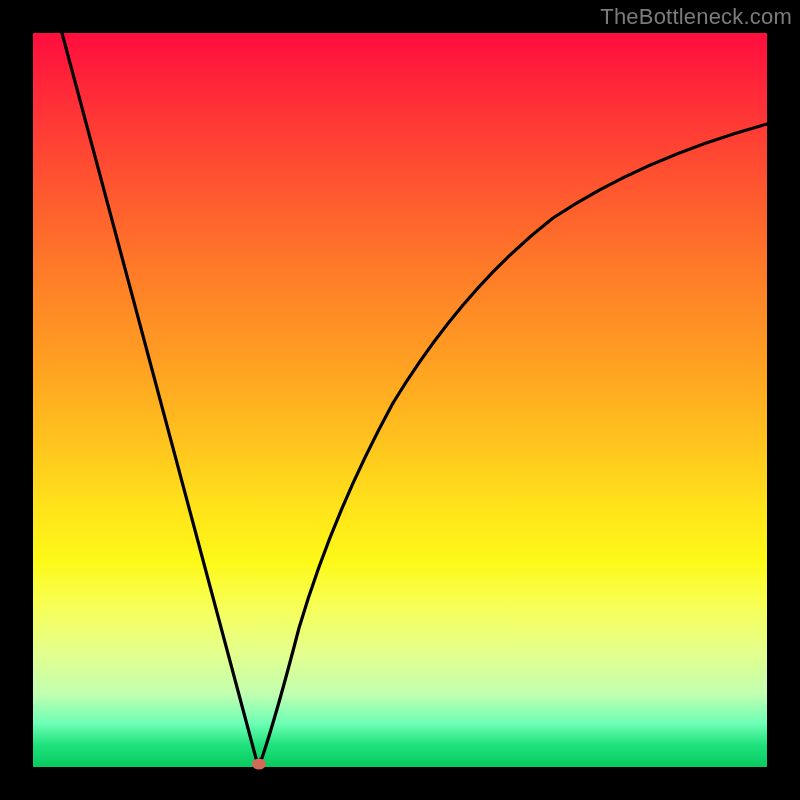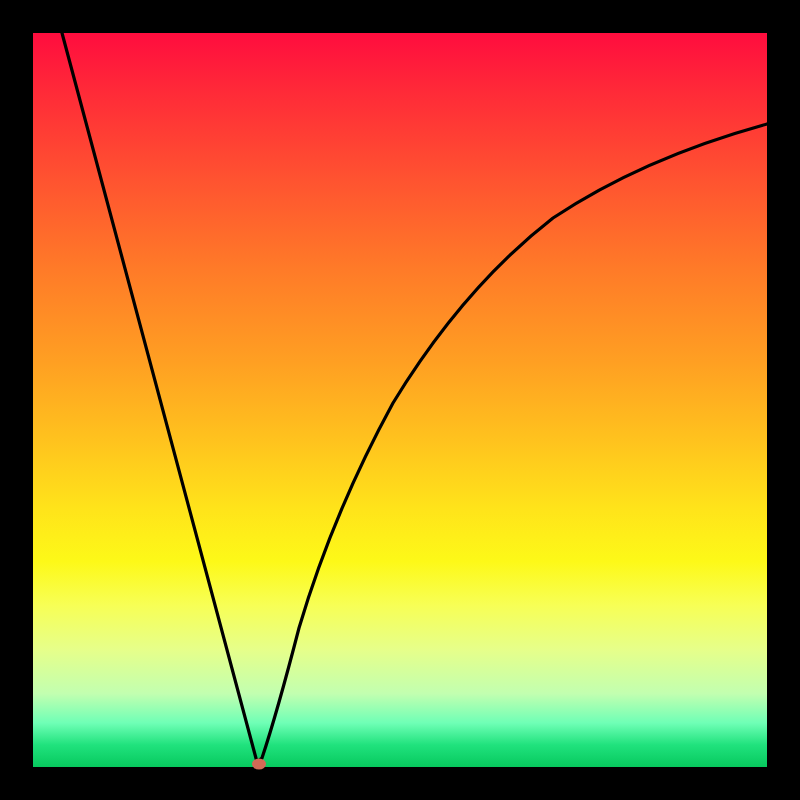--- a/index.html
+++ b/index.html
@@ -74,14 +74,15 @@
     <path d="M 224 729
              L 229 725
              Q 244 680 266 595
              Q 300 480 360 370
              Q 430 255 520 185
              Q 610 125 734 91" fill="none" stroke="#000" stroke-width="3.2" stroke-linecap="round"></path>
 
     <ellipse cx="226" cy="731" rx="7" ry="5.5" fill="#d36a56"></ellipse>
   </svg>
 
+  <div class="watermark">TheBottleneck.com</div>
 
 </div>
 
 </body></html>

